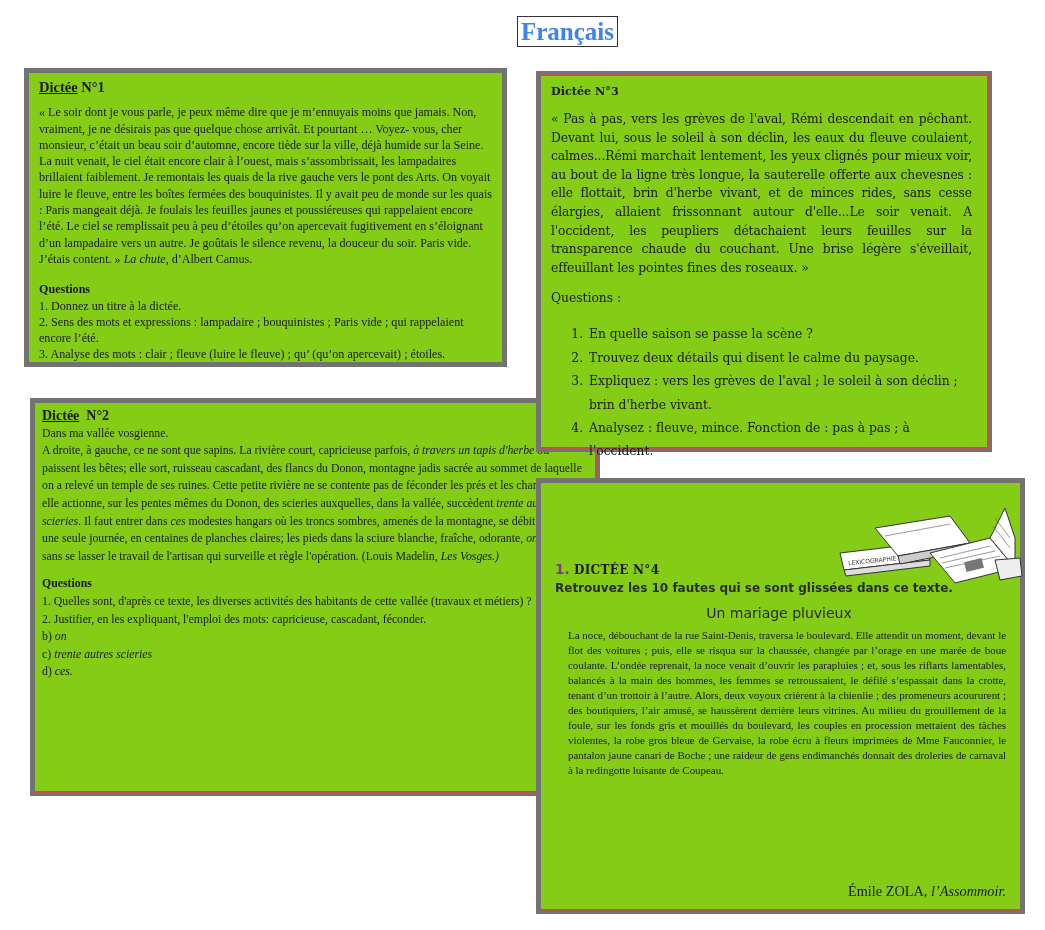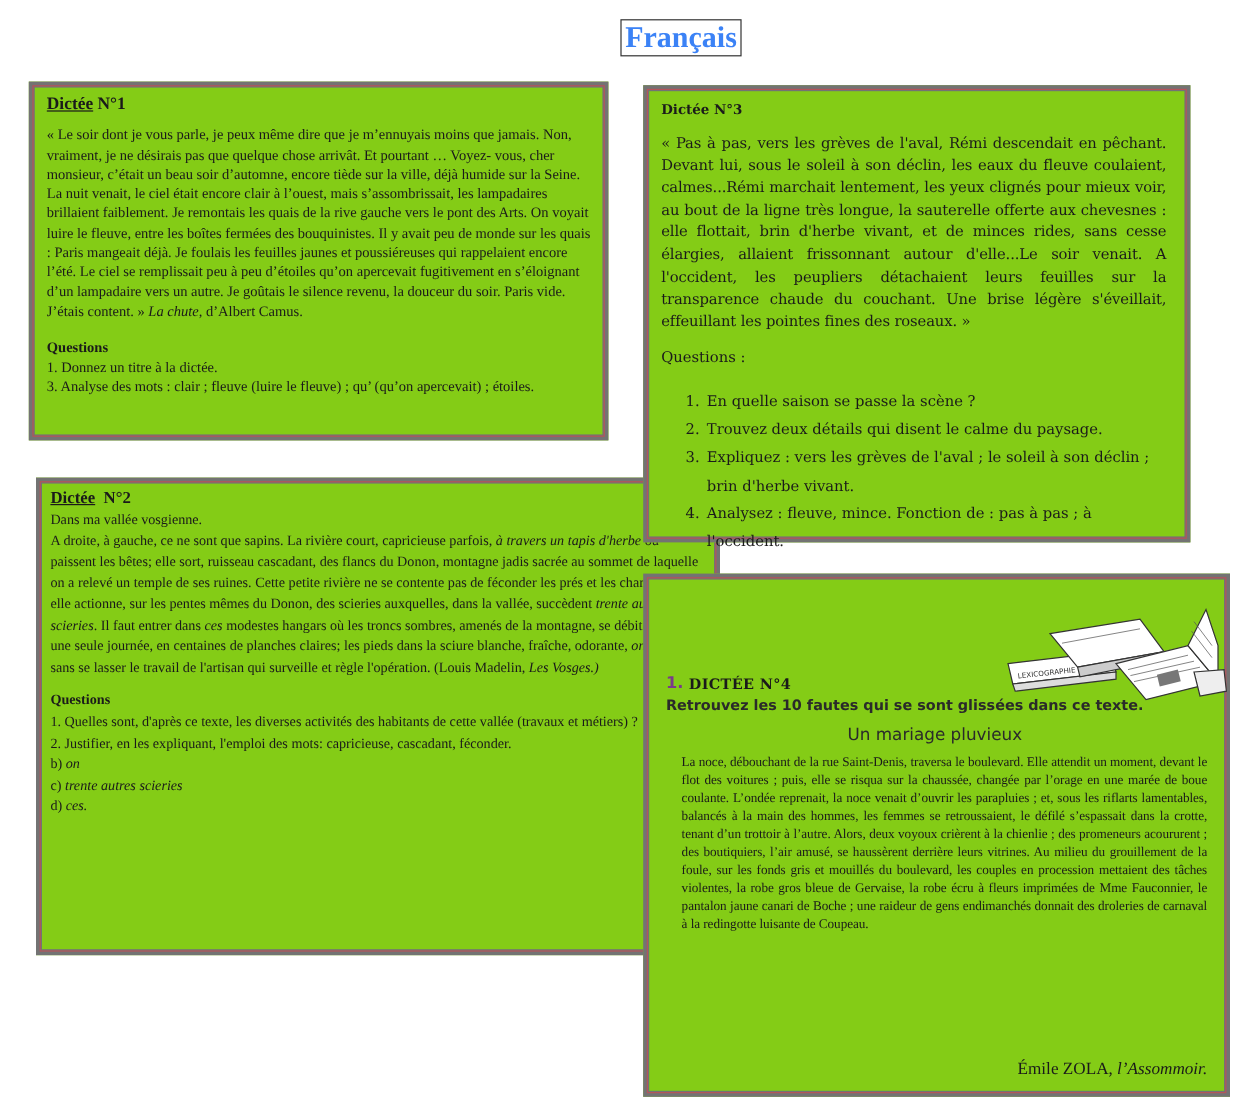--- a/index.html
+++ b/index.html
@@ -62,20 +62,21 @@
       <span class="u">Dictée</span>
       <span>N°1</span>
     </div>
     <div>
       <span>« Le soir dont je vous parle, je peux même dire que je m’ennuyais moins que jamais. Non, vraiment, je ne désirais pas que quelque chose arrivât. Et pourtant … Voyez- vous, cher monsieur, c’était un beau soir d’automne, encore tiède sur la ville, déjà humide sur la Seine. La nuit venait, le ciel était encore clair à l’ouest, mais s’assombrissait, les lampadaires brillaient faiblement. Je remontais les quais de la rive gauche vers le pont des Arts. On voyait luire le fleuve, entre les boîtes fermées des bouquinistes. Il y avait peu de monde sur les quais : Paris mangeait déjà. Je foulais les feuilles jaunes et poussiéreuses qui rappelaient encore l’été. Le ciel se remplissait peu à peu d’étoiles qu’on apercevait fugitivement en s’éloignant d’un lampadaire vers un autre. Je goûtais le silence revenu, la douceur du soir. Paris vide. J’étais content. »</span>
       <i>La chute,</i>
       <span>d’Albert Camus.</span>
     </div>
     <div class="qhead">Questions</div>
     <div>1. Donnez un titre à la dictée.</div>
+    <div>2. Sens des mots et expressions : lampadaire ; bouquinistes ; Paris vide ; qui rappelaient encore l’été.</div>
     <div>3. Analyse des mots : clair ; fleuve (luire le fleuve) ; qu’ (qu’on apercevait) ; étoiles.</div>
   </div>
 </div>
 
 <div class="box" id="box2">
   <div class="inner">
     <div class="title">
       <span class="u">Dictée</span>&nbsp;
       <span>N°2</span>
     </div>

